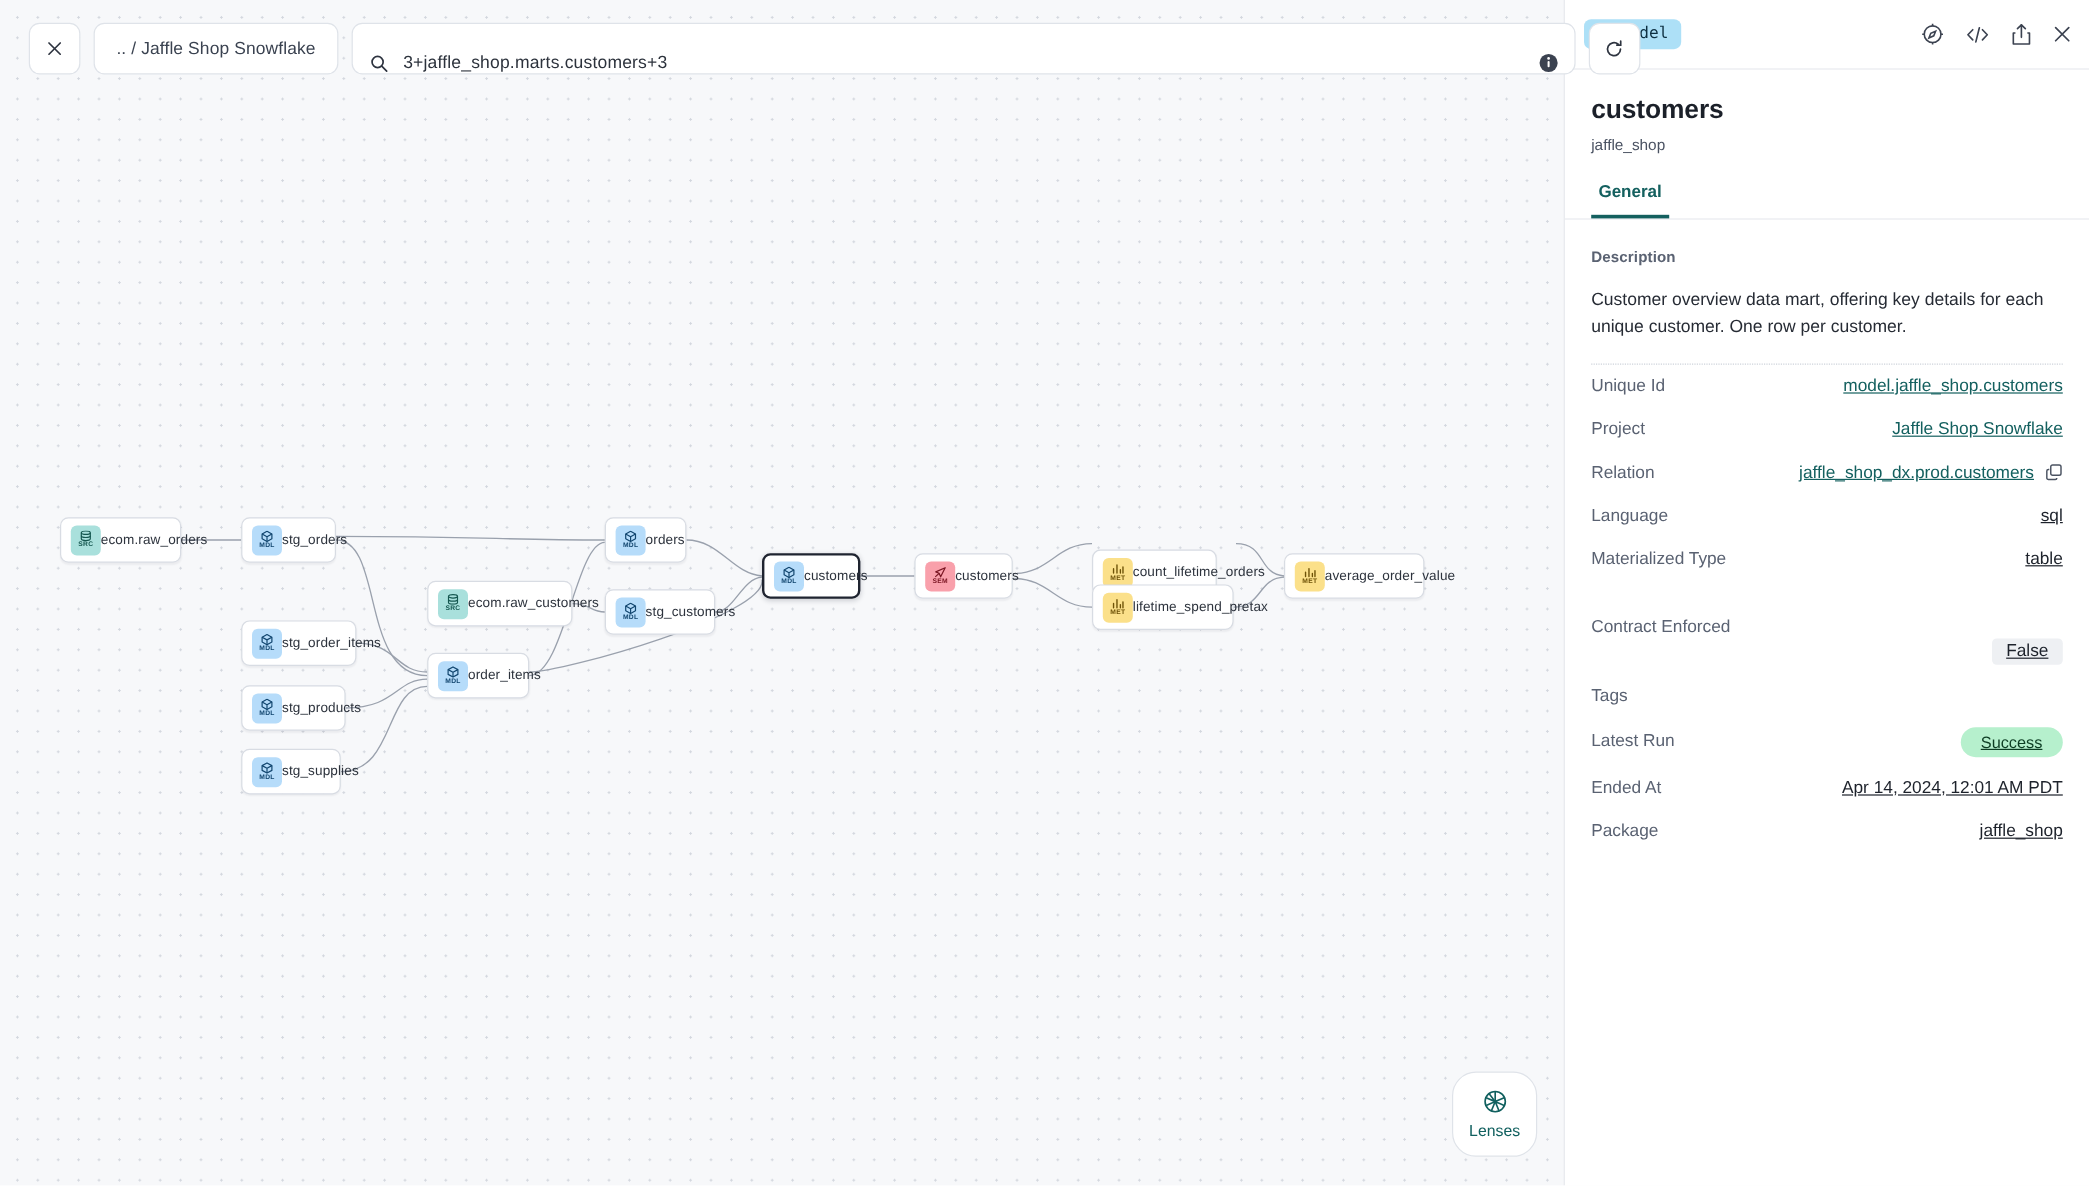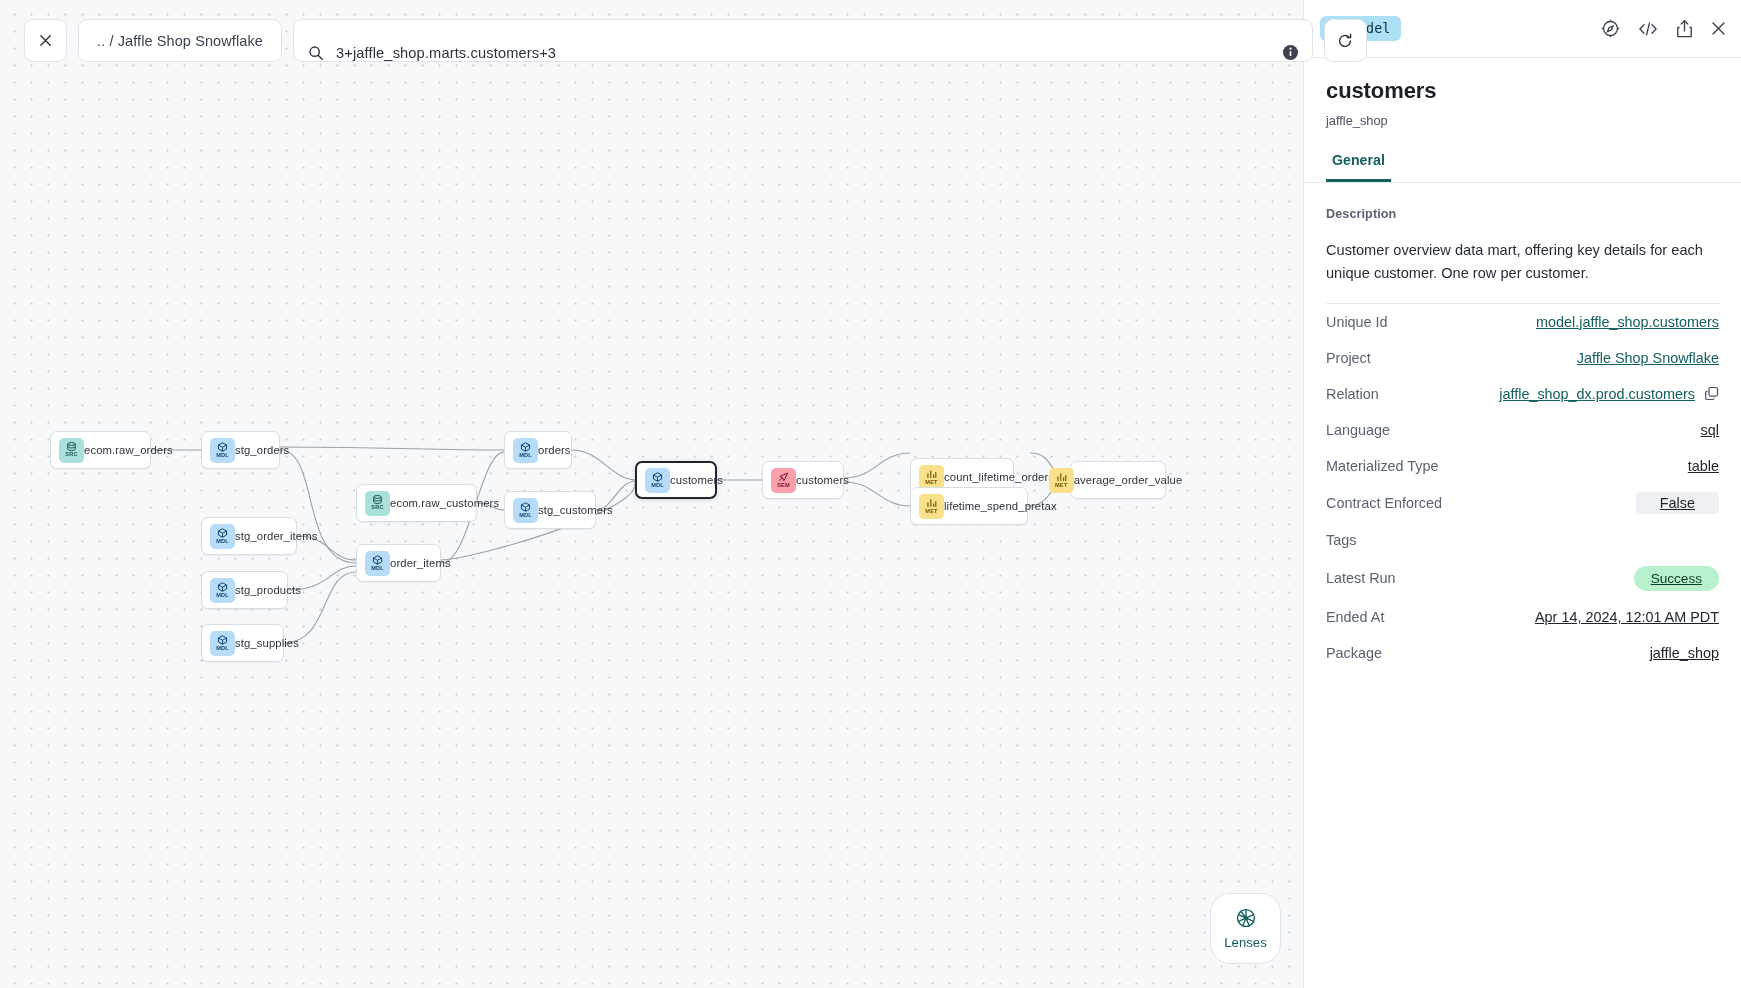--- a/index.html
+++ b/index.html
@@ -95,21 +95,21 @@
   .tab { font-size: 14.2px; color: #14605f; font-weight: 700; padding: 0 6px 11px 6px; border-bottom: 3px solid #14605f; cursor: pointer; }
   .panel-body { padding: 24px 22px 0 22px; overflow-y: auto; flex: 1; }
   .sec-label { font-size: 12.6px; font-weight: 700; color: #5a6272; letter-spacing: .1px; }
   .desc { margin-top: 18px; font-size: 14.6px; line-height: 1.57; color: #262b34; }
   .divider { border-top: 1px dotted #cdd2da; margin-top: 18px; }
 
   .kv { display: flex; align-items: center; justify-content: space-between; min-height: 36px; padding: 8px 0; gap: 25px; }
   .kv .k { font-size: 14.4px; color: #5a6272; white-space: nowrap; }
   .kv .v { font-size: 14.4px; color: #1d222b; text-align: right; text-decoration: underline; }
   .kv .v.link { color: #14605f; text-decoration: underline; cursor: pointer; }
-  .kv .v.chip-gray { background: #eef0f3; border-radius: 4px; padding: 3px 24px; }
+  .kv .v.chip-gray { background: #eef0f3; border-radius: 4px; padding: 3px 12px; margin-top: 40px; }
   .kv .v.chip-green { background: #b6f0cd; color: #0d3d23; border-radius: 14px; padding: 5px 17px; font-size: 13.6px; }
   .v-row { display: inline-flex; align-items: center; gap: 9px; justify-content: flex-end; }
   .copy-ic { cursor: pointer; color: #4b5362; display: inline-flex; }
 </style>
 </head>
 <body>
 
 <div id="app">
 
   <div class="canvas">
@@ -294,21 +294,21 @@
           </div>
           <div class="node" style="left: 910px; top: 487px; width: 118px;">
             <div class="badge met">
               <svg width="11" height="10" viewBox="0 0 14 13" fill="none" stroke="currentColor" stroke-width="1.5" stroke-linecap="round">
                 <path d="M2.4 11V6.4M6.1 11V2.4M9.8 11V7.6M12.6 11V4.6"></path>
               </svg>
               <span class="abbr">MET</span>
             </div>
             <span class="lbl">lifetime_spend_pretax</span>
           </div>
-          <div class="node" style="left: 1070px; top: 461px; width: 96px; justify-content: center;">
+          <div class="node" style="left: 1070px; top: 461px; width: 117px;">
             <div class="badge met">
               <svg width="11" height="10" viewBox="0 0 14 13" fill="none" stroke="currentColor" stroke-width="1.5" stroke-linecap="round">
                 <path d="M2.4 11V6.4M6.1 11V2.4M9.8 11V7.6M12.6 11V4.6"></path>
               </svg>
               <span class="abbr">MET</span>
             </div>
             <span class="lbl">average_order_value</span>
           </div>
         </div>
     </div>

